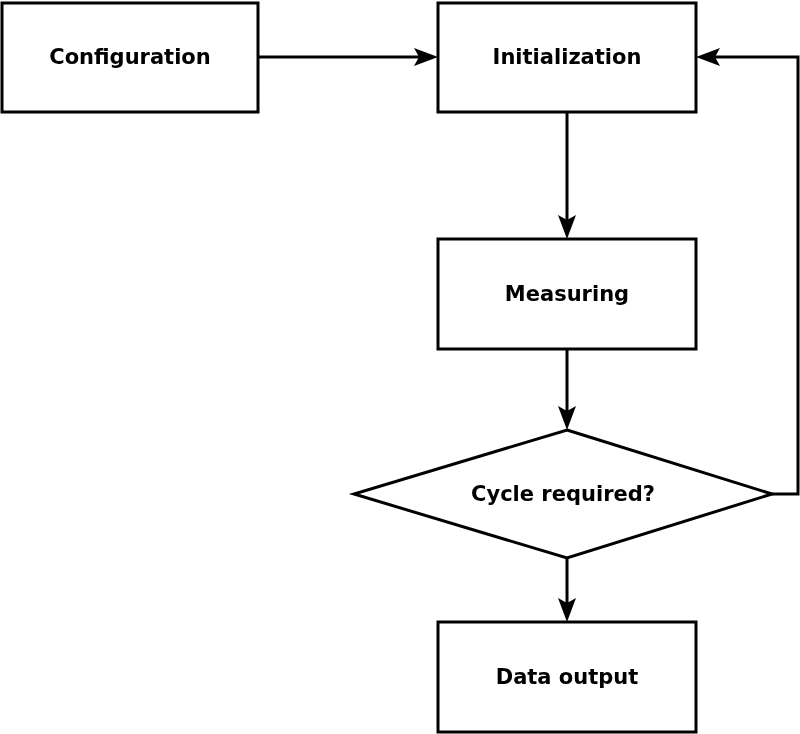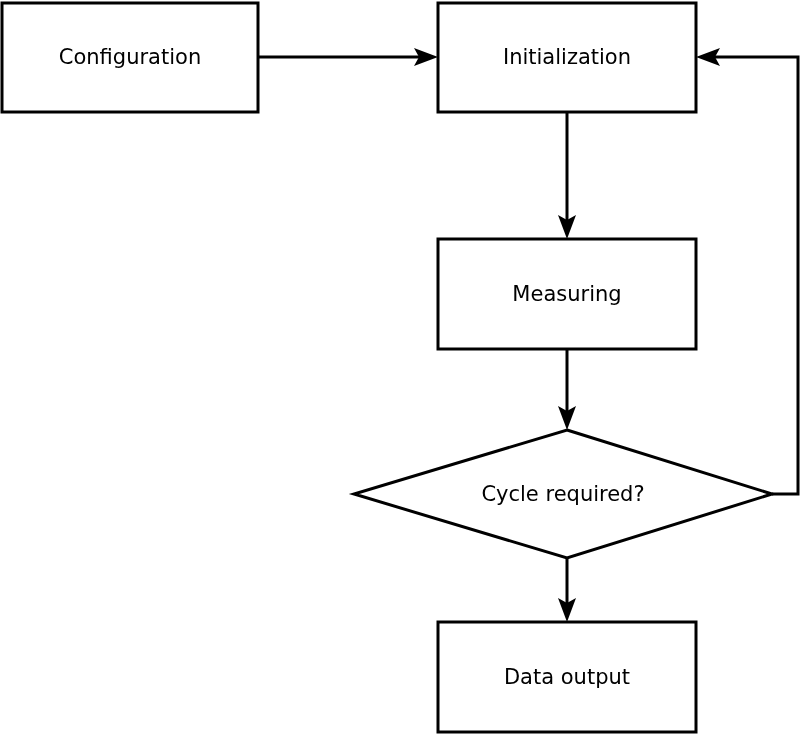--- a/index.html
+++ b/index.html
@@ -11,20 +11,21 @@
     width: 800px;
     height: 734px;
     font-family: "DejaVu Sans", "Liberation Sans", sans-serif;
     overflow: hidden;
   }
   #canvas {
     position: relative;
     width: 800px;
     height: 734px;
     background: #ffffff;
+    font-weight: bold;
   }
   #flow-svg {
     position: absolute;
     top: 0;
     left: 0;
     width: 800px;
     height: 734px;
     display: block;
   }
   .node-shape {

